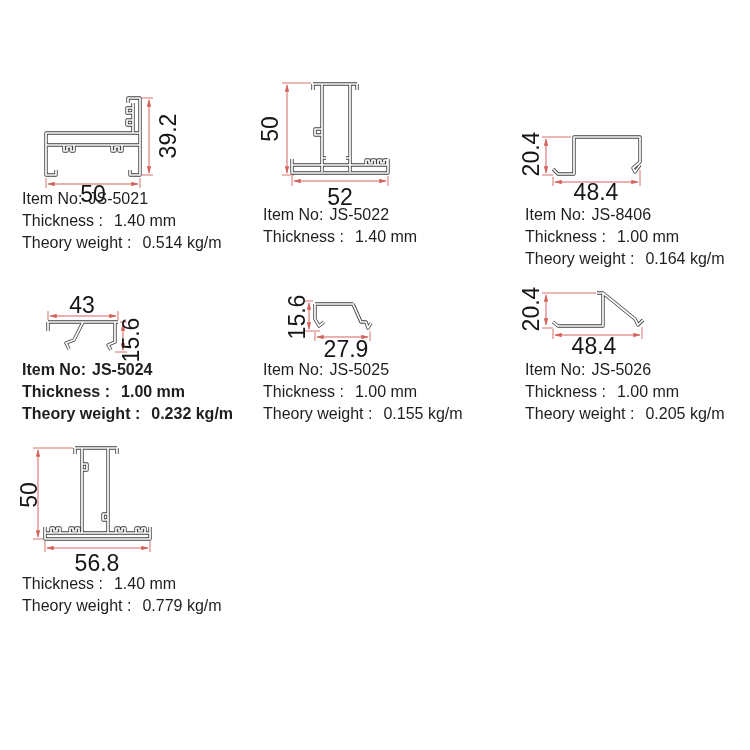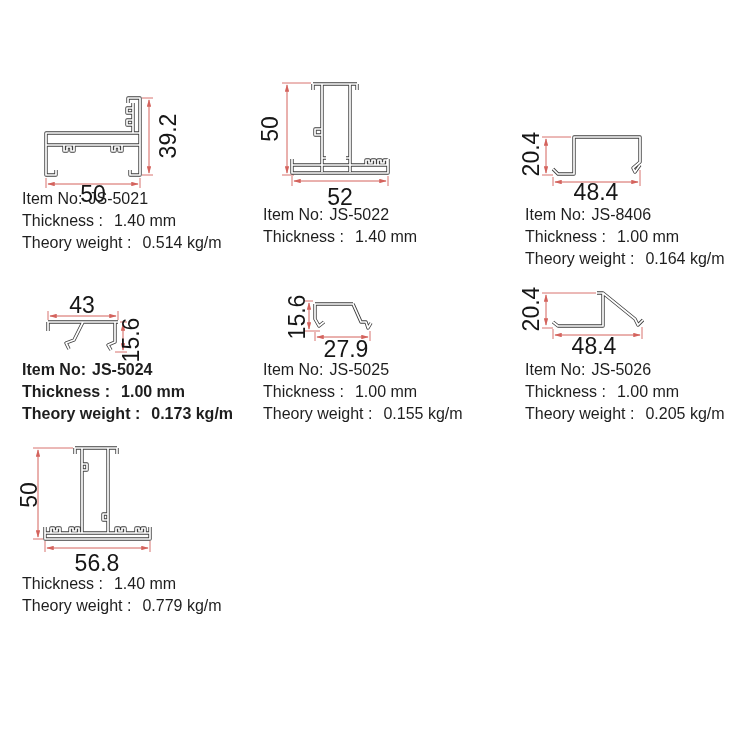--- a/index.html
+++ b/index.html
@@ -102,21 +102,21 @@
     <path class="dimln" d="M10,21 H76" marker-start="url(#arrw)" marker-end="url(#arrw)"></path>
     <path class="dimln" d="M83,29 V55" marker-start="url(#arrw)" marker-end="url(#arrw)"></path>
     <use href="#pf4" class="wall-o"></use>
     <use href="#pf4" class="wall-i"></use>
   </svg>
   <div class="hdim" style="left:47px; top:291px;">43</div>
   <div class="vdim" style="left:96px; top:327px;">15.6</div>
   <div class="info" style="left:22px; top:359px;font-weight:bold;">
     <div class="line"><span>Item No:</span><span class="val-sm">JS-5024</span></div>
     <div class="line"><span>Thickness :</span><span class="val">1.00 mm</span></div>
-    <div class="line"><span>Theory weight :</span><span class="val">0.173 kg/m</span></div>
+    <div class="line"><span>Theory weight :</span><span class="val">0.232 kg/m</span></div>
   </div>
 </div>
 
 <div class="card">
   <svg class="drawing" style="left:300px; top:293px;" width="85" height="64" viewBox="0 0 85 64" xmlns="http://www.w3.org/2000/svg">
     <path class="extln" d="M13,8 H5 M20,38 H5 M15,39 V48 M70,38 V48"></path>
     <path class="dimln" d="M9,10 V36" marker-start="url(#arrw)" marker-end="url(#arrw)"></path>
     <path class="dimln" d="M17,44 H68" marker-start="url(#arrw)" marker-end="url(#arrw)"></path>
     <use href="#pf5" class="wall-o"></use>
     <use href="#pf5" class="wall-i"></use>

